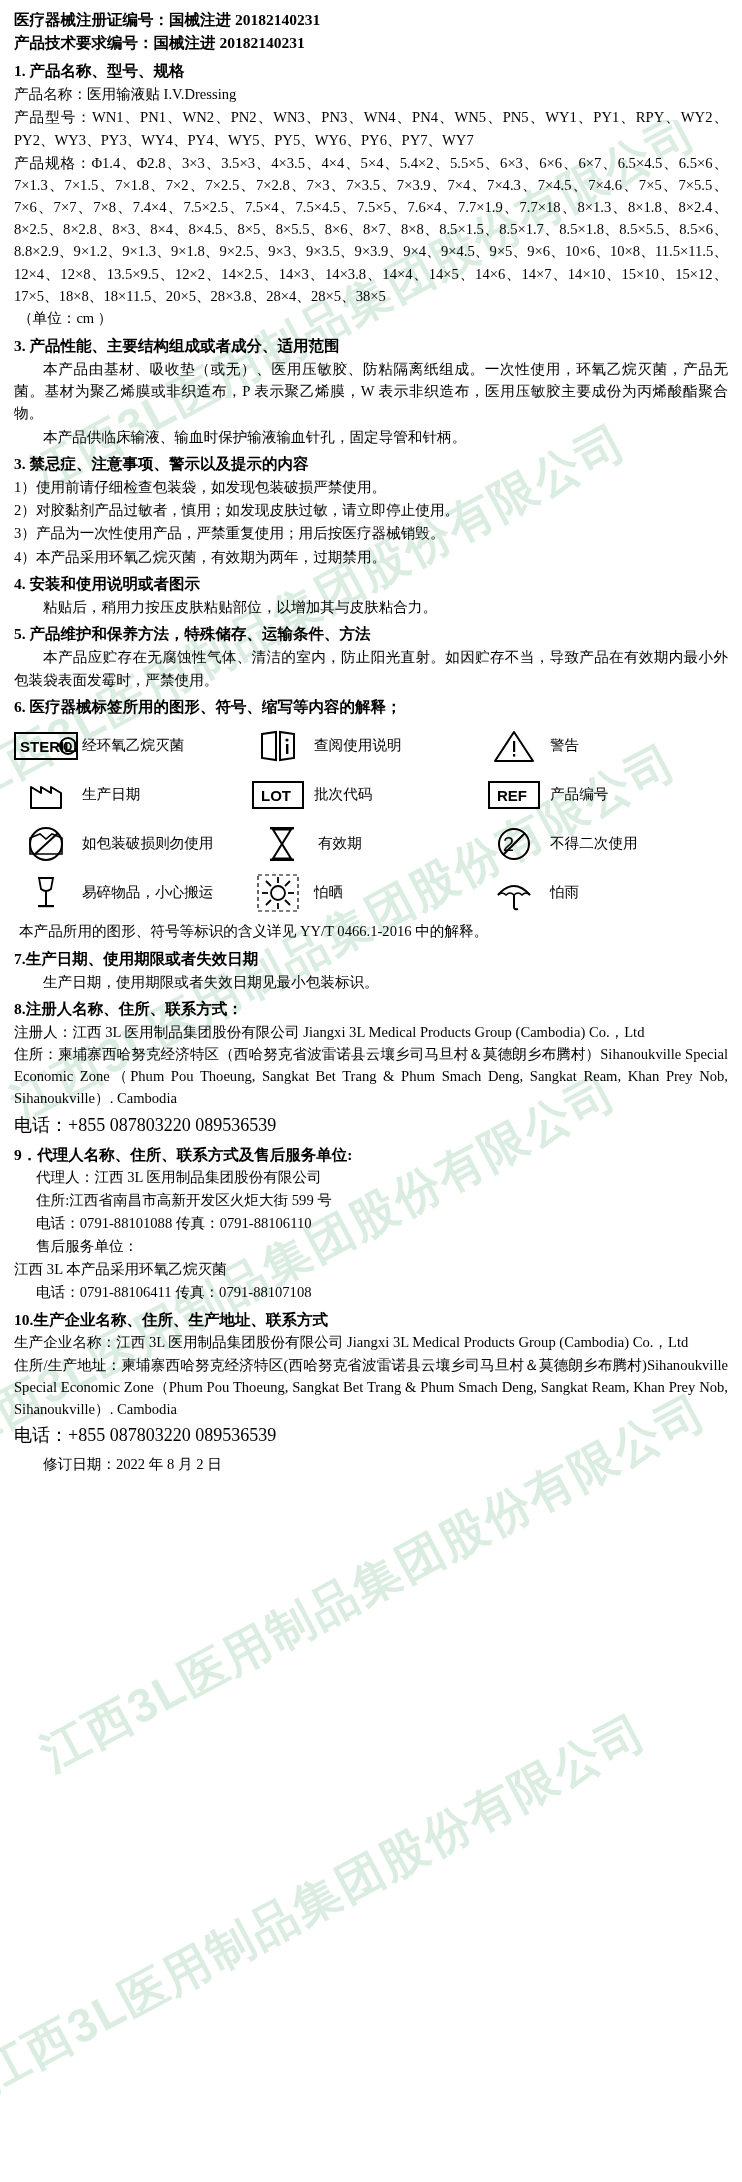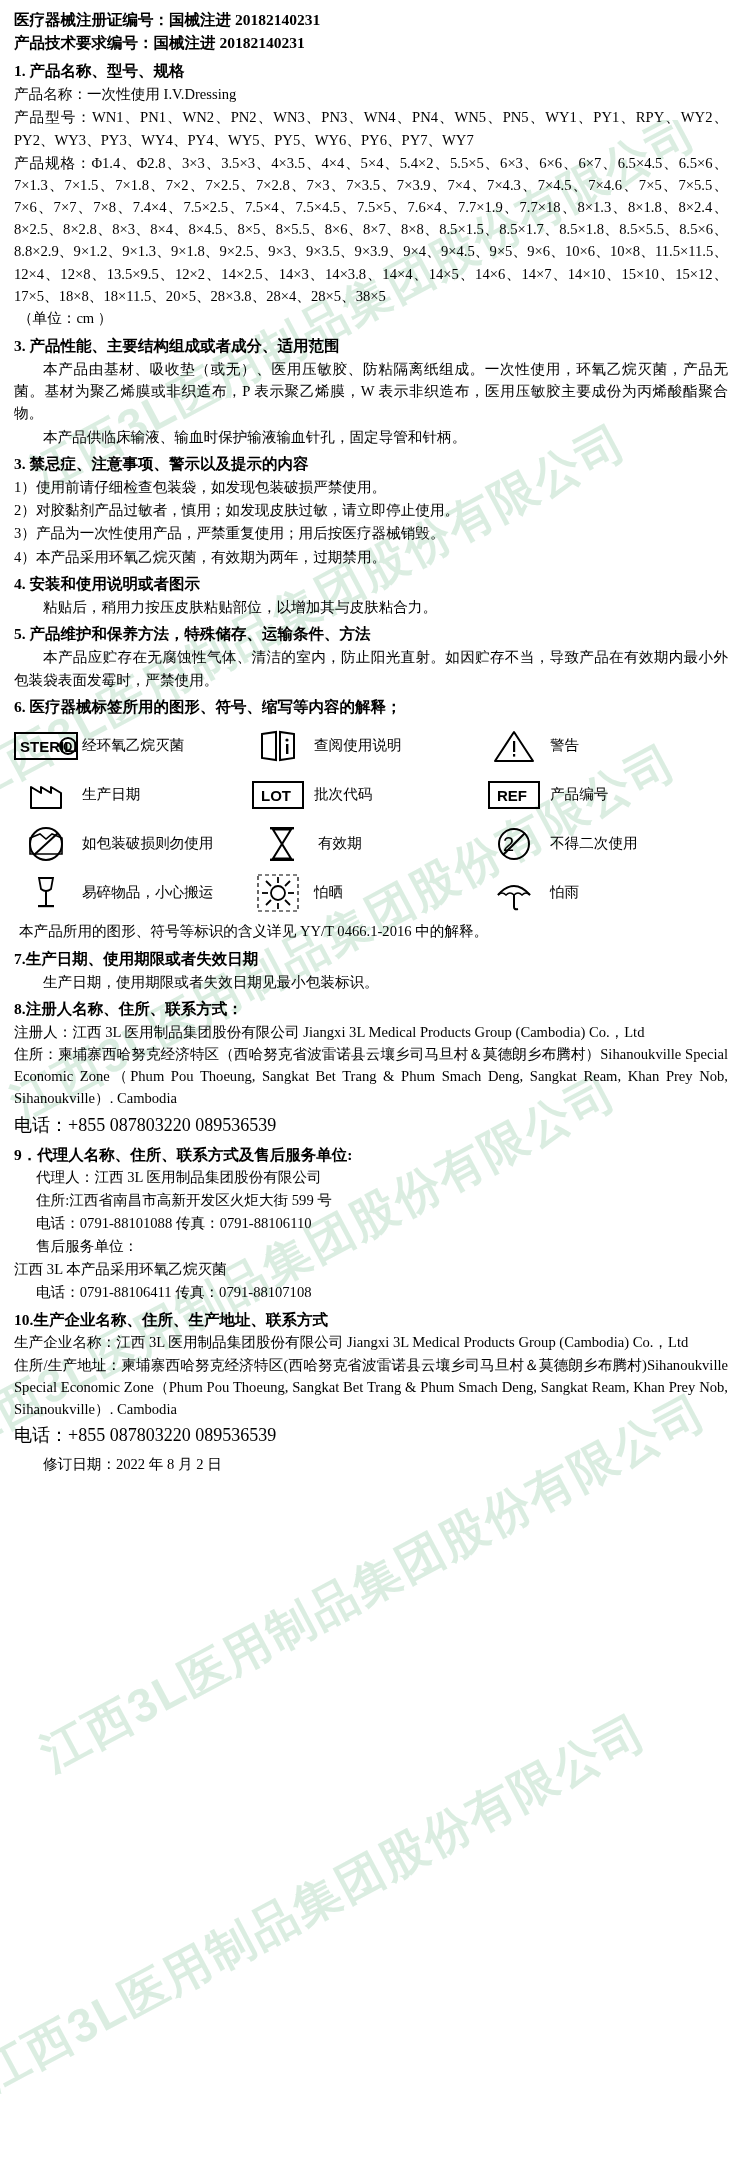--- a/index.html
+++ b/index.html
@@ -151,21 +151,21 @@
     <div class="wm-line" style="left:10px; top:1930px;">江西3L医用制品集团股份有限公司</div>
   </div>
 
   <div class="content">
 
 
     <div class="reg-line">医疗器械注册证编号：国械注进 20182140231</div>
     <div class="reg-line">产品技术要求编号：国械注进 20182140231</div>
 
     <div class="sec-head">1. 产品名称、型号、规格</div>
-    <div class="para">产品名称：一次性使用 I.V.Dressing</div>
+    <div class="para">产品名称：医用输液贴 I.V.Dressing</div>
     <div class="spec-block"><span>产品型号：</span><span>WN1、PN1、WN2、PN2、WN3、PN3、WN4、PN4、WN5、PN5、WY1、PY1、RPY、WY2、PY2、WY3、PY3、WY4、PY4、WY5、PY5、WY6、PY6、PY7、WY7</span></div>
     <div class="spec-block"><span>产品规格：</span><span>Φ1.4、Φ2.8、3×3、3.5×3、4×3.5、4×4、5×4、5.4×2、5.5×5、6×3、6×6、6×7、6.5×4.5、6.5×6、7×1.3、7×1.5、7×1.8、7×2、7×2.5、7×2.8、7×3、7×3.5、7×3.9、7×4、7×4.3、7×4.5、7×4.6、7×5、7×5.5、7×6、7×7、7×8、7.4×4、7.5×2.5、7.5×4、7.5×4.5、7.5×5、7.6×4、7.7×1.9、7.7×18、8×1.3、8×1.8、8×2.4、8×2.5、8×2.8、8×3、8×4、8×4.5、8×5、8×5.5、8×6、8×7、8×8、8.5×1.5、8.5×1.7、8.5×1.8、8.5×5.5、8.5×6、8.8×2.9、9×1.2、9×1.3、9×1.8、9×2.5、9×3、9×3.5、9×3.9、9×4、9×4.5、9×5、9×6、10×6、10×8、11.5×11.5、12×4、12×8、13.5×9.5、12×2、14×2.5、14×3、14×3.8、14×4、14×5、14×6、14×7、14×10、15×10、15×12、17×5、18×8、18×11.5、20×5、28×3.8、28×4、28×5、38×5</span></div>
     <div class="small-unit">（单位：cm ）</div>
 
     <div class="sec-head">3. 产品性能、主要结构组成或者成分、适用范围</div>
     <div class="para indent">本产品由基材、吸收垫（或无）、医用压敏胶、防粘隔离纸组成。一次性使用，环氧乙烷灭菌，产品无菌。基材为聚乙烯膜或非织造布，P 表示聚乙烯膜，W 表示非织造布，医用压敏胶主要成份为丙烯酸酯聚合物。</div>
     <div class="para indent">本产品供临床输液、输血时保护输液输血针孔，固定导管和针柄。</div>
 
     <div class="sec-head">3. 禁忌症、注意事项、警示以及提示的内容</div>
     <div class="para">1）使用前请仔细检查包装袋，如发现包装破损严禁使用。</div>

